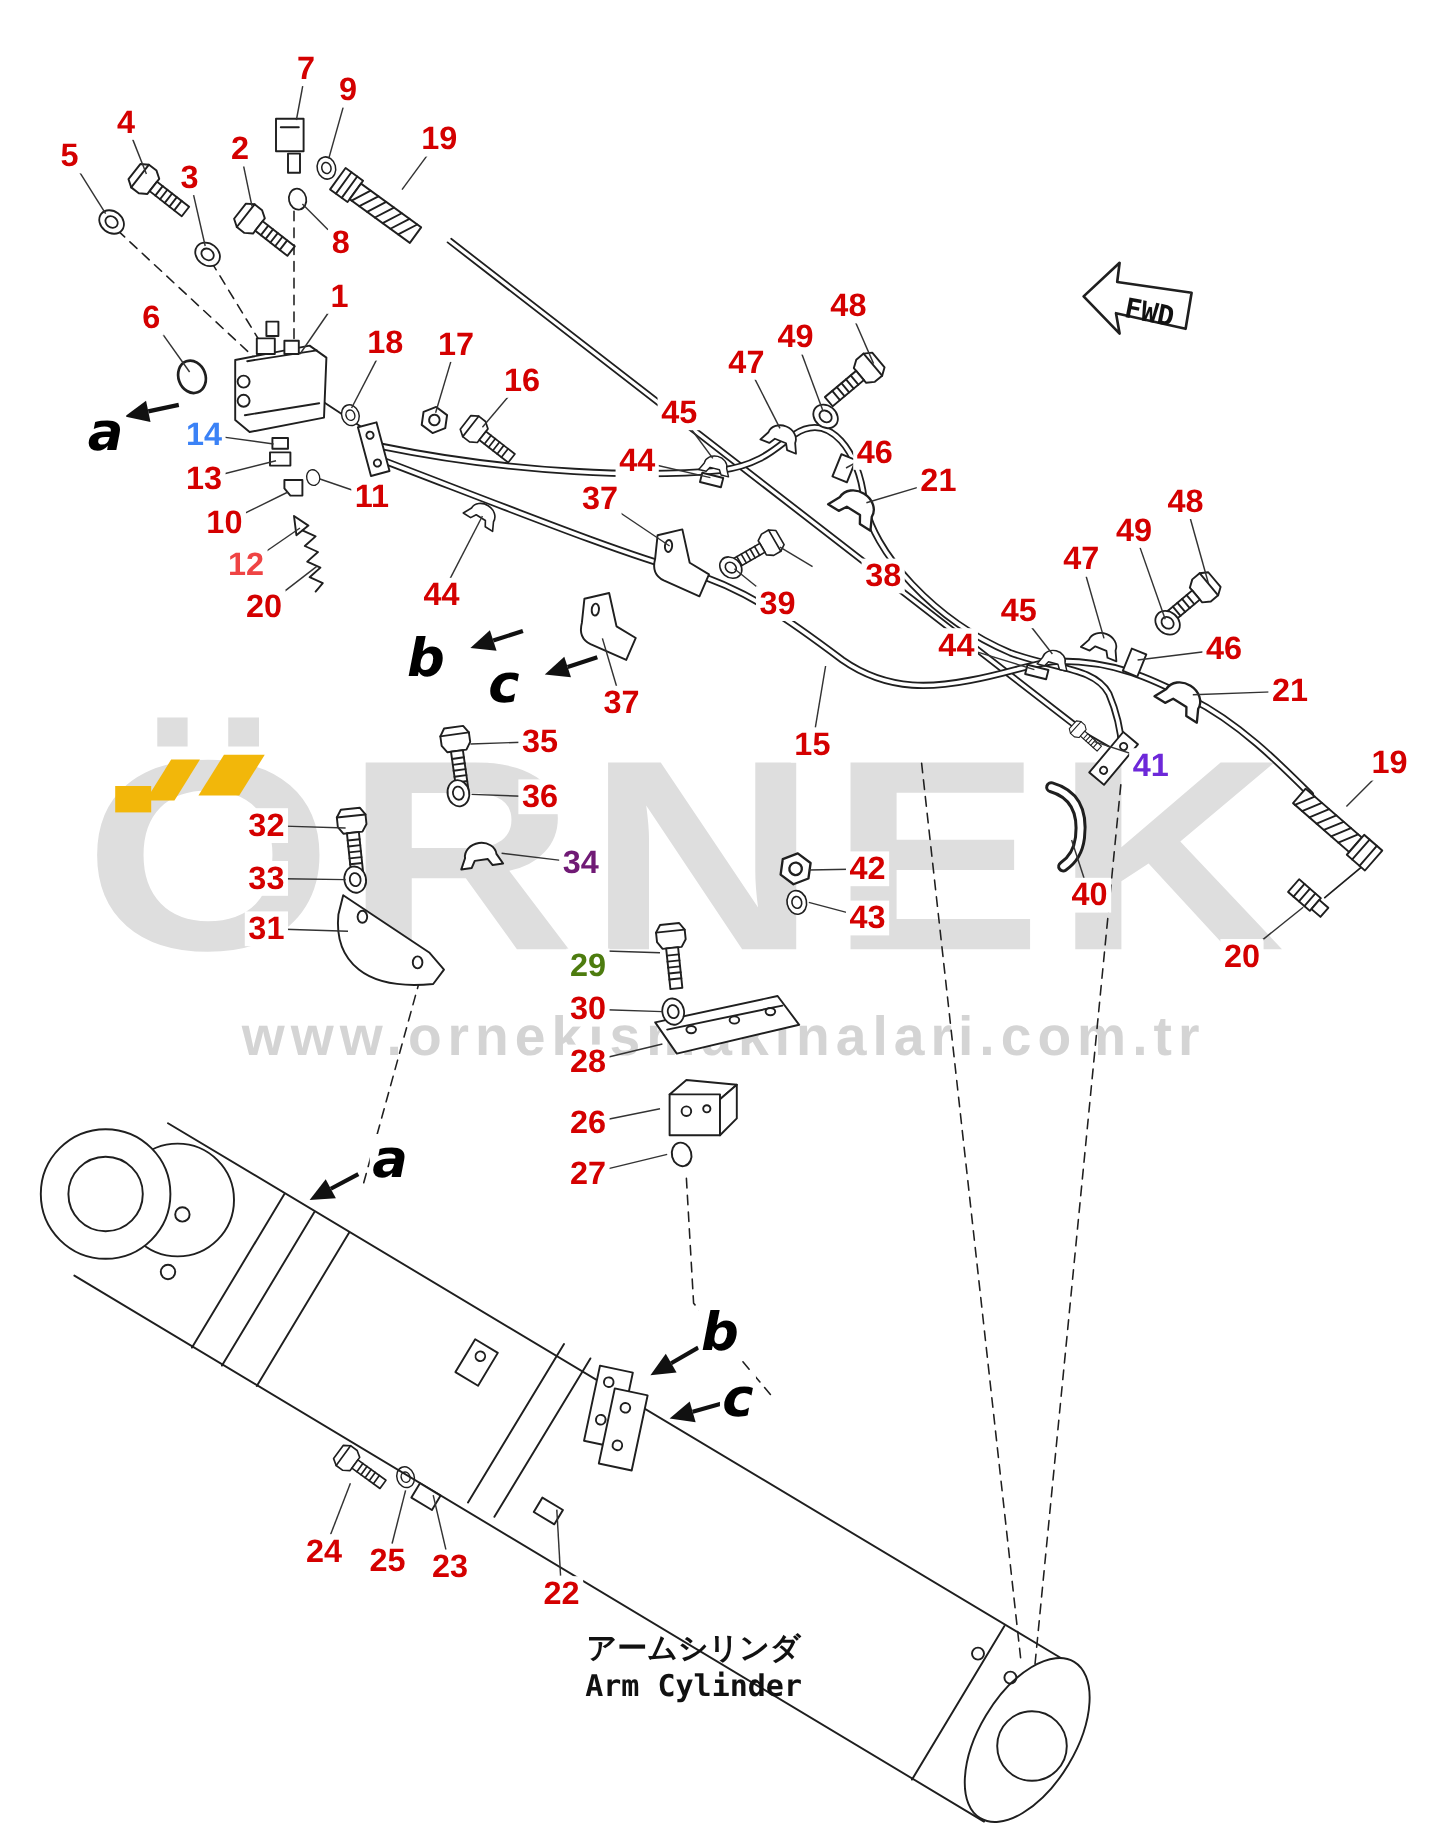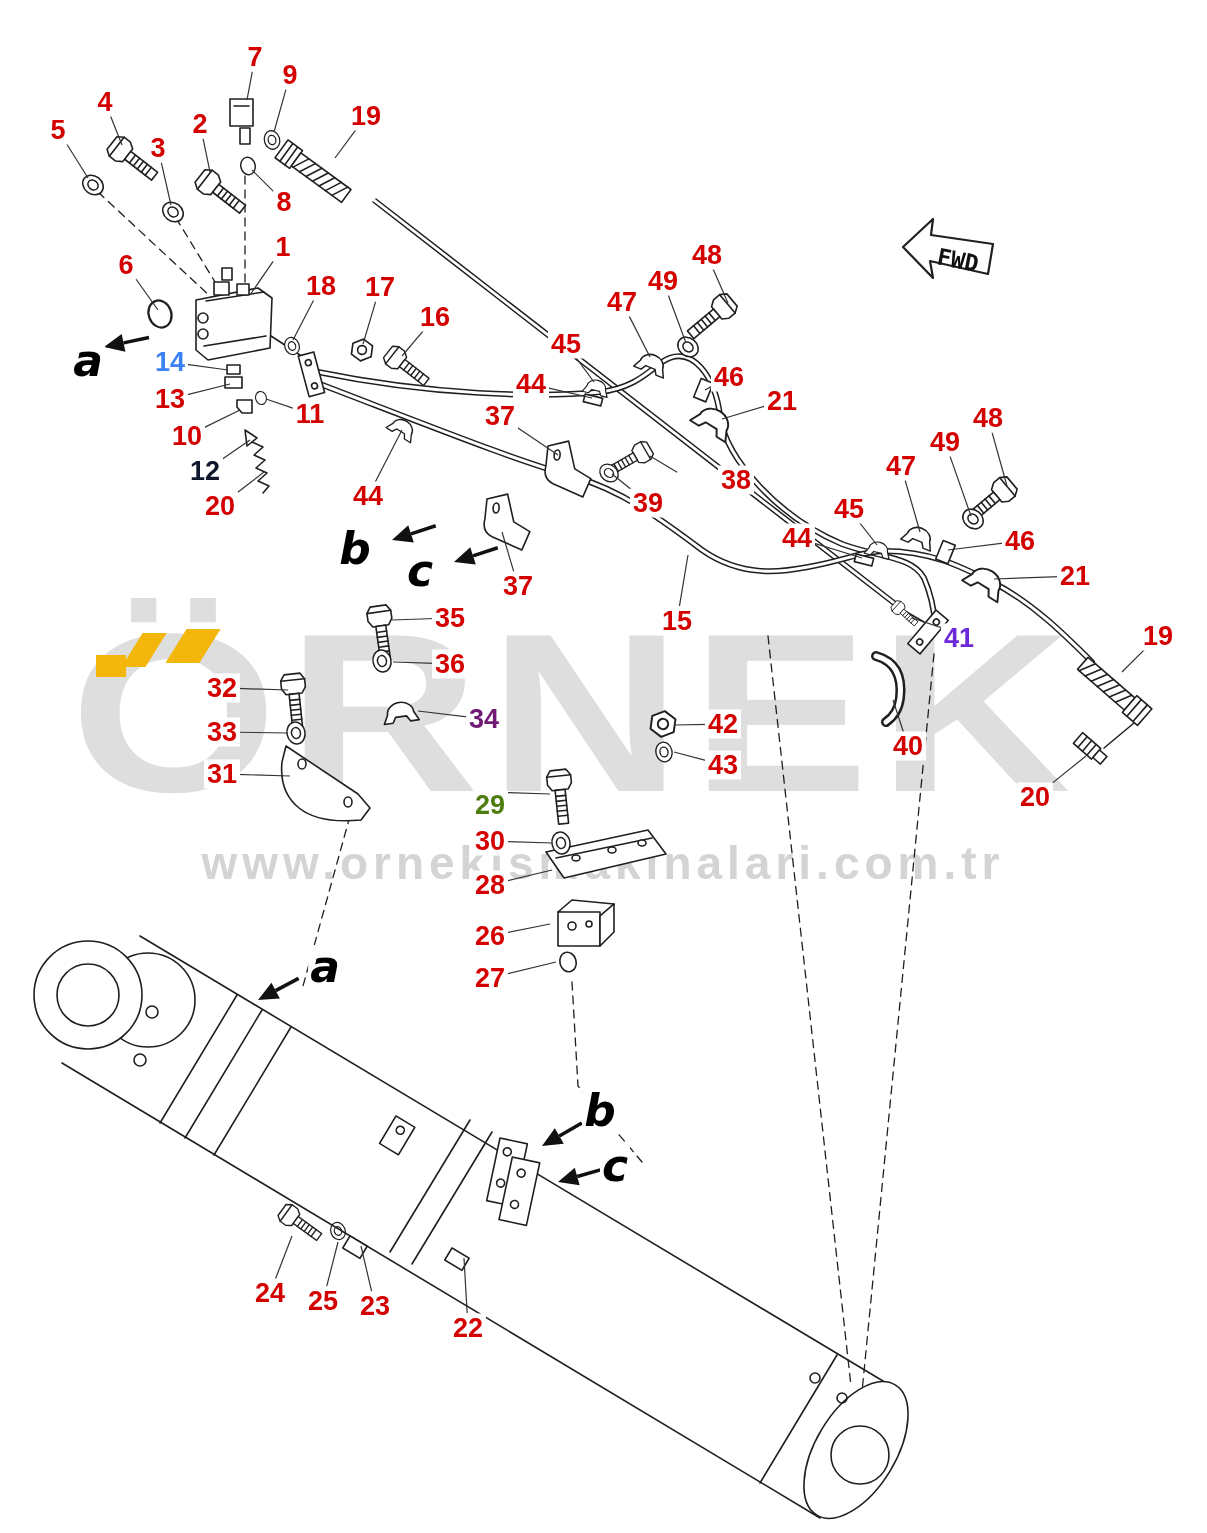--- a/index.html
+++ b/index.html
@@ -375,21 +375,21 @@
       <div class="callout" style="left: 729px; top: 377px; color: rgb(212, 0, 0);">46</div>
       <div class="callout" style="left: 170px; top: 362px; color: #3b82f6;">14</div>
       <div class="callout" style="left: 170px; top: 399px; color: rgb(212, 0, 0);">13</div>
       <div class="callout" style="left: 782px; top: 401px; color: rgb(212, 0, 0);">21</div>
       <div class="callout" style="left: 310px; top: 414px; color: rgb(212, 0, 0);">11</div>
       <div class="callout" style="left: 187px; top: 436px; color: rgb(212, 0, 0);">10</div>
       <div class="callout" style="left: 500px; top: 416px; color: rgb(212, 0, 0);">37</div>
       <div class="callout" style="left: 988px; top: 418px; color: rgb(212, 0, 0);">48</div>
       <div class="callout" style="left: 945px; top: 442px; color: rgb(212, 0, 0);">49</div>
       <div class="callout" style="left: 901px; top: 466px; color: rgb(212, 0, 0);">47</div>
-      <div class="callout" style="left: 205px; top: 471px; color: #0f172a;">12</div>
+      <div class="callout" style="left: 205px; top: 471px; color: #ef4444;">12</div>
       <div class="callout" style="left: 690px; top: 480px; color: rgb(212, 0, 0); margin-left: 46px;">38</div>
       <div class="callout" style="left: 648px; top: 503px; color: rgb(212, 0, 0);">39</div>
       <div class="callout" style="left: 220px; top: 506px; color: rgb(212, 0, 0);">20</div>
       <div class="callout" style="left: 368px; top: 496px; color: rgb(212, 0, 0);">44</div>
       <div class="callout" style="left: 849px; top: 509px; color: rgb(212, 0, 0);">45</div>
       <div class="callout" style="left: 797px; top: 538px; color: rgb(212, 0, 0);">44</div>
       <div class="callout" style="left: 1020px; top: 541px; color: rgb(212, 0, 0);">46</div>
       <div class="callout" style="left: 518px; top: 586px; color: rgb(212, 0, 0);">37</div>
       <div class="callout" style="left: 1075px; top: 576px; color: rgb(212, 0, 0);">21</div>
       <div class="callout" style="left: 450px; top: 618px; color: rgb(212, 0, 0);">35</div>
@@ -415,14 +415,18 @@
       <div class="callout" style="left: 375px; top: 1306px; color: rgb(212, 0, 0); text-align: right;">23</div>
       <div class="callout" style="left: 468px; top: 1328px; color: rgb(212, 0, 0);">22</div>
       <div class="viewlabel" style="left: 88px; top: 361px;">a</div>
       <div class="viewlabel" style="left: 355px; top: 549px;">b</div>
       <div class="viewlabel" style="left: 420px; top: 571px;">c</div>
       <div class="viewlabel" style="left: 325px; top: 967px;">a</div>
       <div class="viewlabel" style="left: 600px; top: 1111px;">b</div>
       <div class="viewlabel" style="left: 615px; top: 1166px;">c</div>
     </div>
 
+  <div class="caption">
+    <div>アームシリンダ</div>
+    <div>Arm Cylinder</div>
+  </div>
 
 </div>
 
 </body></html>

